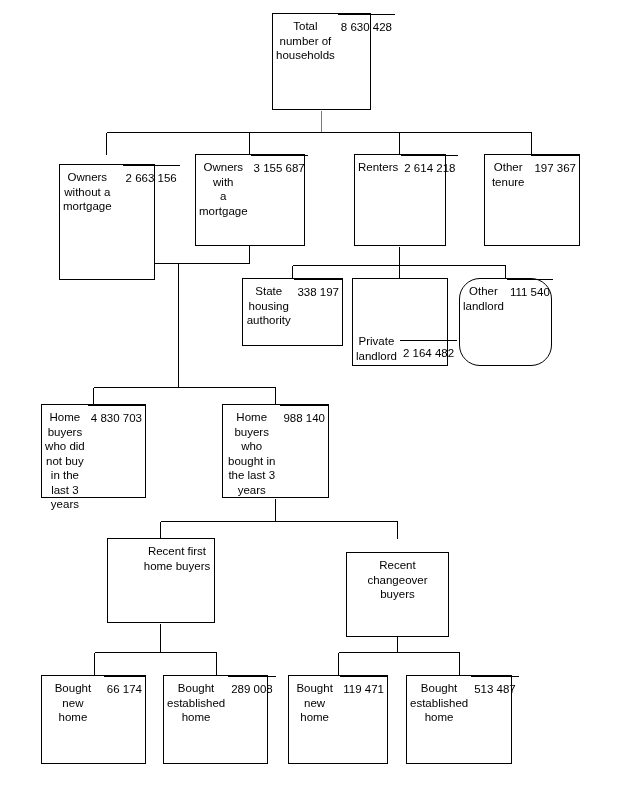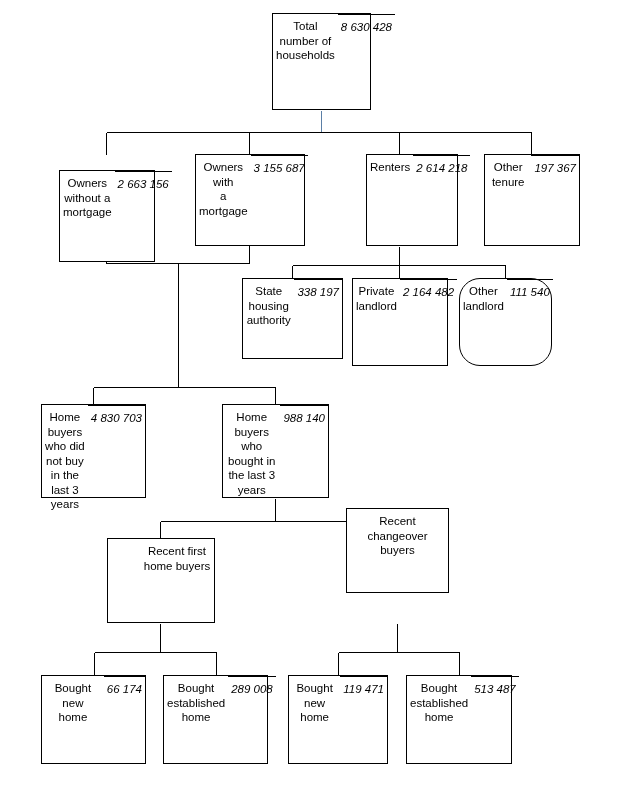--- a/index.html
+++ b/index.html
@@ -48,21 +48,20 @@
     white-space: pre-line;
   }
   .node-value {
     flex: 0 0 auto;
     border-top: 1px solid #000000;
     text-align: center;
     font-size: 11.5px;
     line-height: 14.5px;
     padding: 5px 3px 5px 3px;
     white-space: pre;
-    font-style: italic;
   }
 </style>
 </head>
 <body>
 
 <div id="diagram-root">
 
   <svg id="connector-layer" width="622" height="803" viewBox="0 0 622 803" xmlns="http://www.w3.org/2000/svg">
     <g fill="none" stroke="#000000" stroke-width="1.3" shape-rendering="crispEdges">
 
@@ -105,50 +104,50 @@
     </g>
   </svg>
 
   <div class="node-box" style="left:272px; top:13px; width:99px; height:97px;">
     <div class="node-label">Total
 number of
 households</div>
     <div class="node-value">8 630 428</div>
   </div>
 
-  <div class="node-box" style="left:59px; top:170px; width:96px; height:92px;">
+  <div class="node-box" style="left:59px; top:164px; width:96px; height:116px;gap:8px;">
     <div class="node-label">Owners
 without a
 mortgage</div>
     <div class="node-value">2 663 156</div>
   </div>
 
   <div class="node-box" style="left:195px; top:154px; width:110px; height:92px;">
     <div class="node-label">Owners with
 a mortgage</div>
     <div class="node-value">3 155 687</div>
   </div>
 
-  <div class="node-box" style="left:354px; top:154px; width:92px; height:92px;margin-left:12px;">
+  <div class="node-box" style="left:354px; top:154px; width:92px; height:92px;">
     <div class="node-label">Renters</div>
     <div class="node-value">2 614 218</div>
   </div>
 
   <div class="node-box" style="left:484px; top:154px; width:96px; height:92px;">
     <div class="node-label">Other tenure</div>
     <div class="node-value">197 367</div>
   </div>
 
-  <div class="node-box" style="left:242px; top:278px; width:101px; height:81px;justify-content:flex-end;">
+  <div class="node-box" style="left:242px; top:278px; width:101px; height:68px;justify-content:flex-end;">
     <div class="node-label">State housing
 authority</div>
     <div class="node-value">338 197</div>
   </div>
 
-  <div class="node-box" style="left:352px; top:278px; width:96px; height:88px;">
+  <div class="node-box" style="left:352px; top:278px; width:96px; height:88px;align-items:flex-end;">
     <div class="node-label">Private
 landlord</div>
     <div class="node-value">2 164 482</div>
   </div>
 
   <div class="node-box" style="left:459px; top:278px; width:93px; height:88px;border-radius:21px;">
     <div class="node-label">Other
 landlord</div>
     <div class="node-value">111 540</div>
   </div>
@@ -166,21 +165,21 @@
 who bought in
 the last 3 years</div>
     <div class="node-value">988 140</div>
   </div>
 
   <div class="node-box" style="left:107px; top:538px; width:108px; height:85px;padding-left:32px;">
     <div class="node-label">Recent first
 home buyers</div>
   </div>
 
-  <div class="node-box" style="left:346px; top:508px; width:103px; height:85px;">
+  <div class="node-box" style="left:346px; top:552px; width:103px; height:85px;">
     <div class="node-label">Recent
 changeover
 buyers</div>
   </div>
 
   <div class="node-box" style="left:41px; top:675px; width:105px; height:89px;">
     <div class="node-label">Bought new
 home</div>
     <div class="node-value">66 174</div>
   </div>

